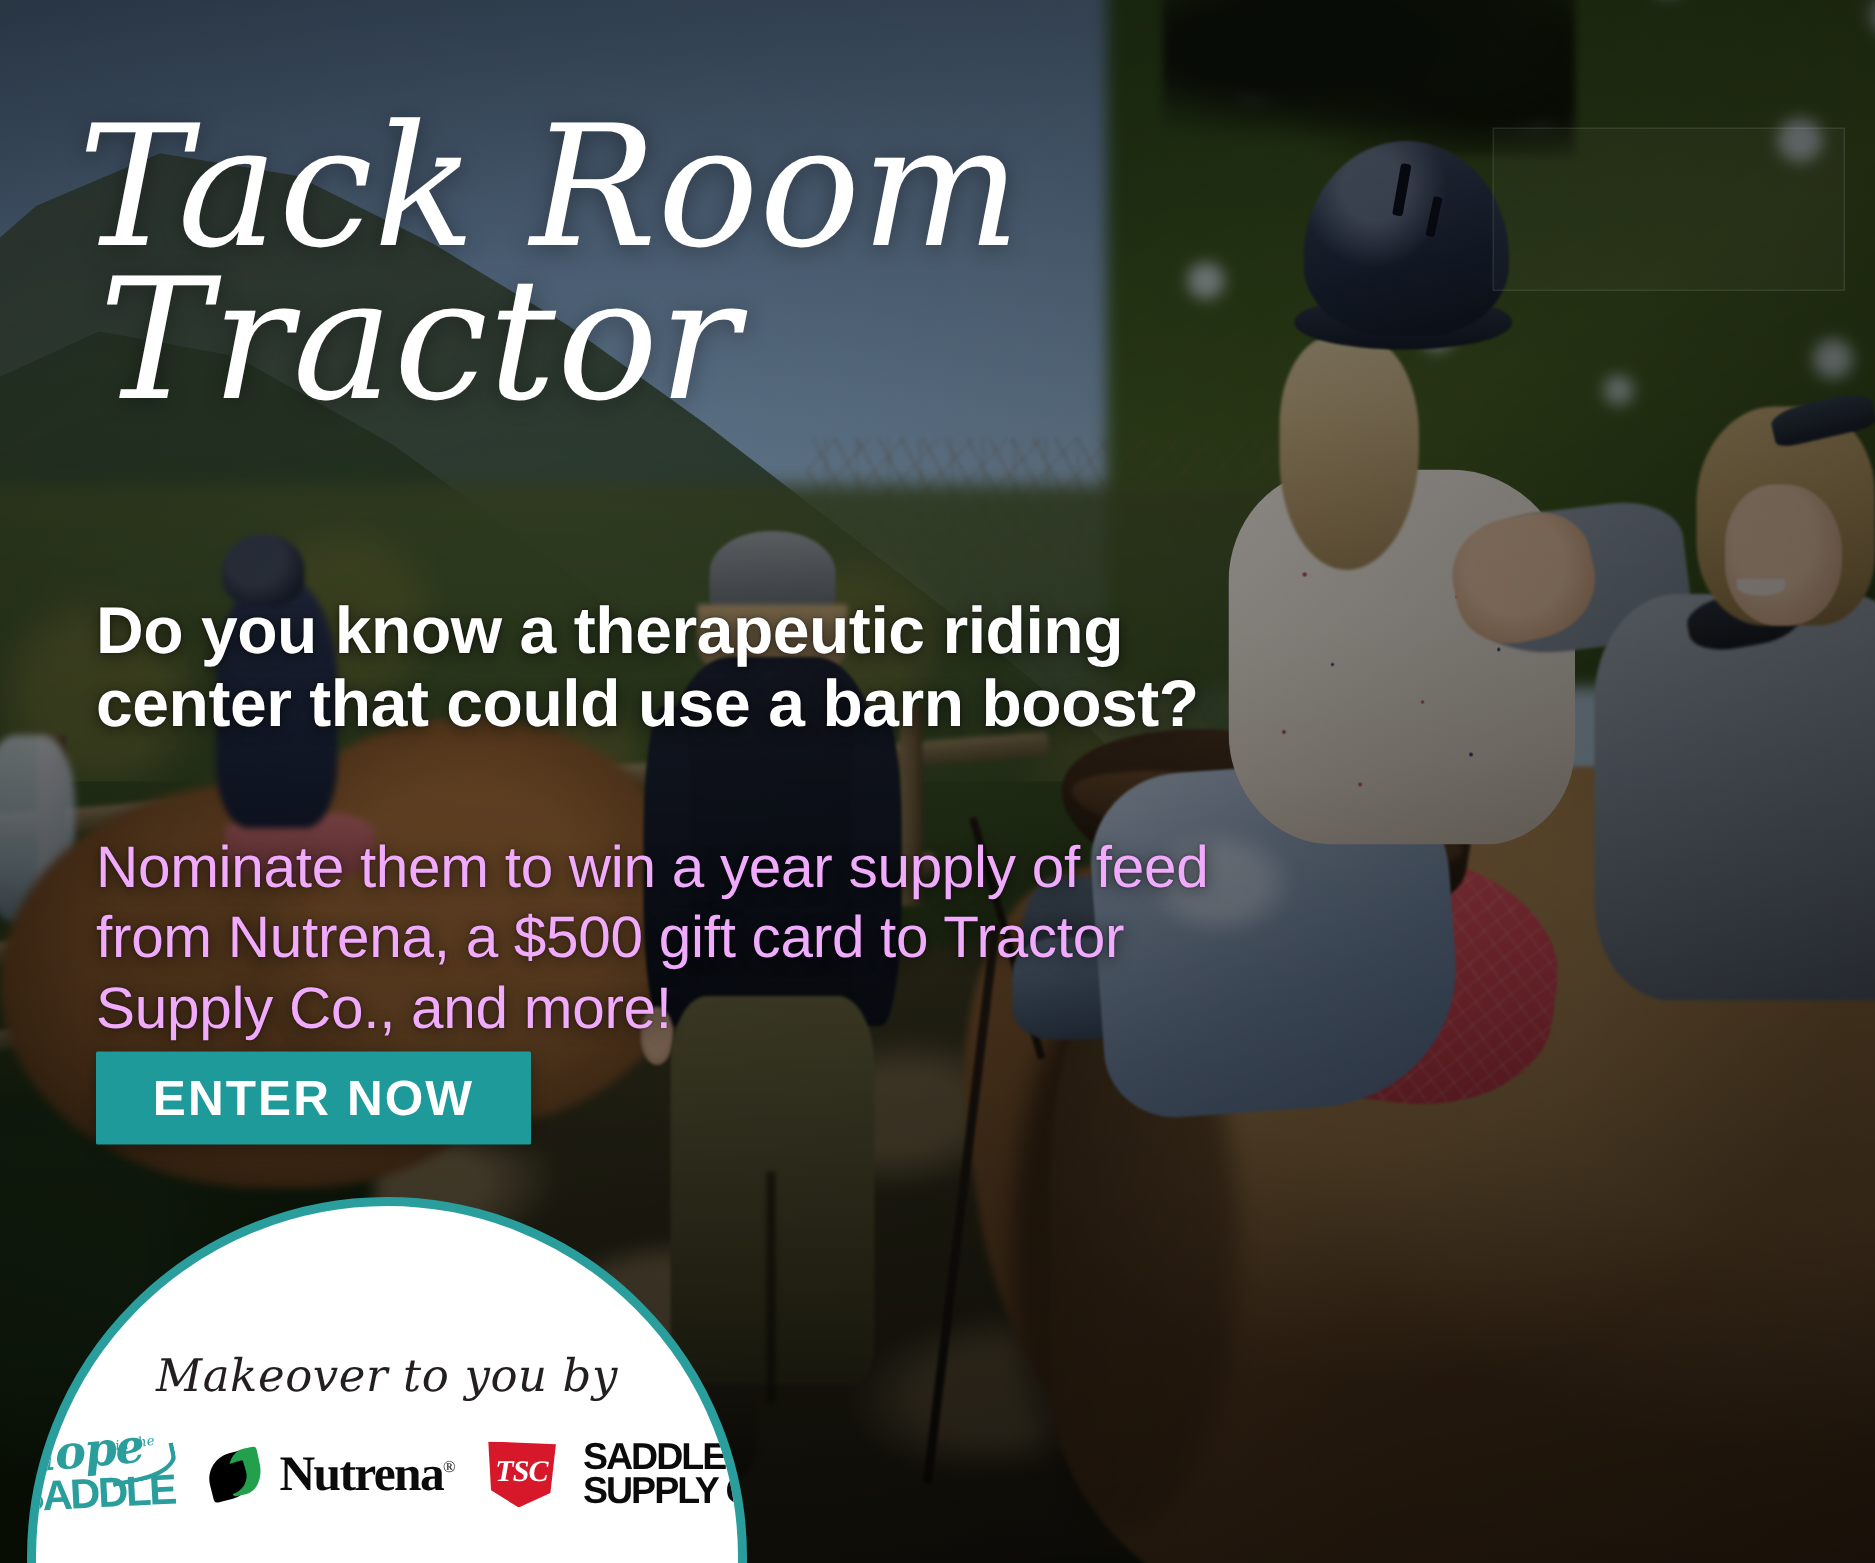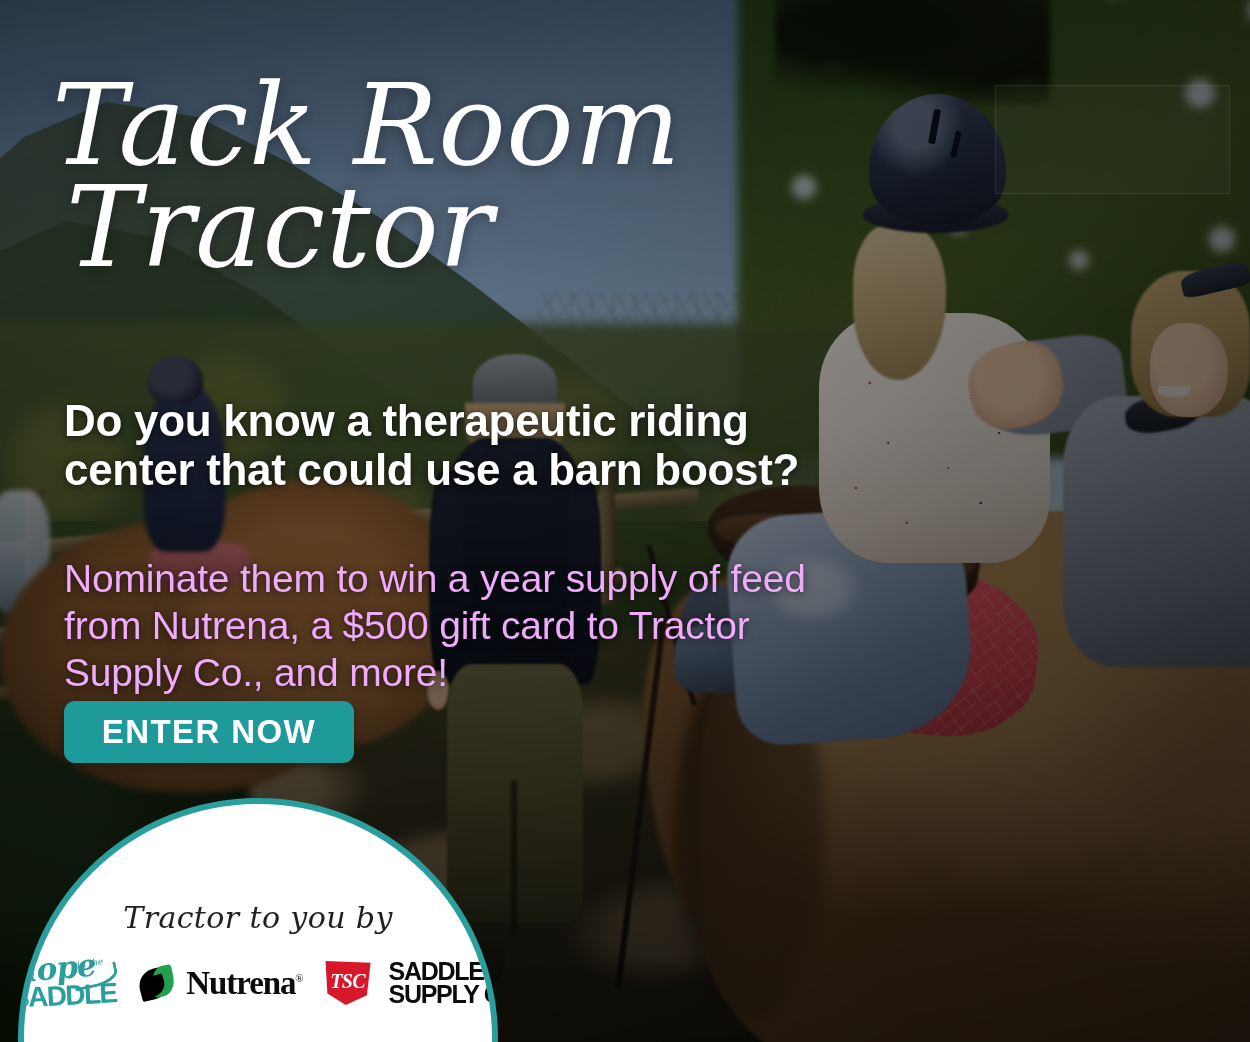--- a/index.html
+++ b/index.html
@@ -549,21 +549,21 @@
     left: 64px; top: 701px;
     display: inline-flex;
     align-items: center;
     justify-content: center;
     min-width: 290px;
     height: 62px;
     padding: 0 34px;
     box-sizing: border-box;
     background: #1e9a9a;
     border: none;
-    border-radius: 11px;
+    border-radius: 1px;
     color: #ffffff;
     font-family: "Liberation Sans", sans-serif;
     font-weight: 700;
     font-size: 33px;
     letter-spacing: 1.4px;
     cursor: pointer;
     box-shadow: 0 2px 10px rgba(0,0,0,.3);
   }
 
   
@@ -784,21 +784,21 @@
       <span class="l2">Tractor</span>
     </div>
 
     <div class="headline">Do you know a therapeutic riding center that could use a barn boost?</div>
 
     <div class="subcopy">Nominate them to win a year supply of feed from Nutrena, a $500 gift card to Tractor Supply Co., and more!</div>
 
     <button class="cta">ENTER NOW</button>
 
     <div class="sponsor-circle">
-      <div class="brought">Tractor to you by</div>
+      <div class="brought">Makeover to you by</div>
 
       <div class="logo-row">
 
         <div class="logo-hope">
           <span class="hp-word">hope</span>
           <span class="hp-in">in the</span>
           <span class="hp-swash"></span>
           <span class="hp-saddle">SADDLE</span>
         </div>
 

